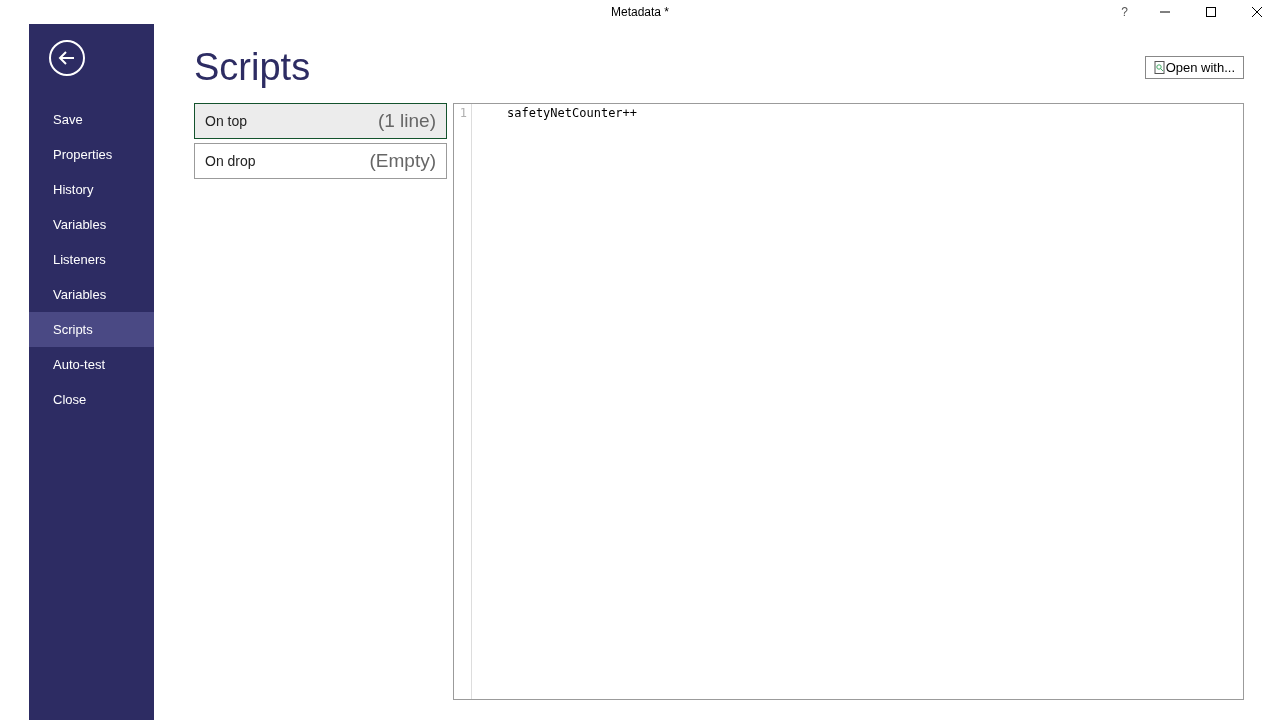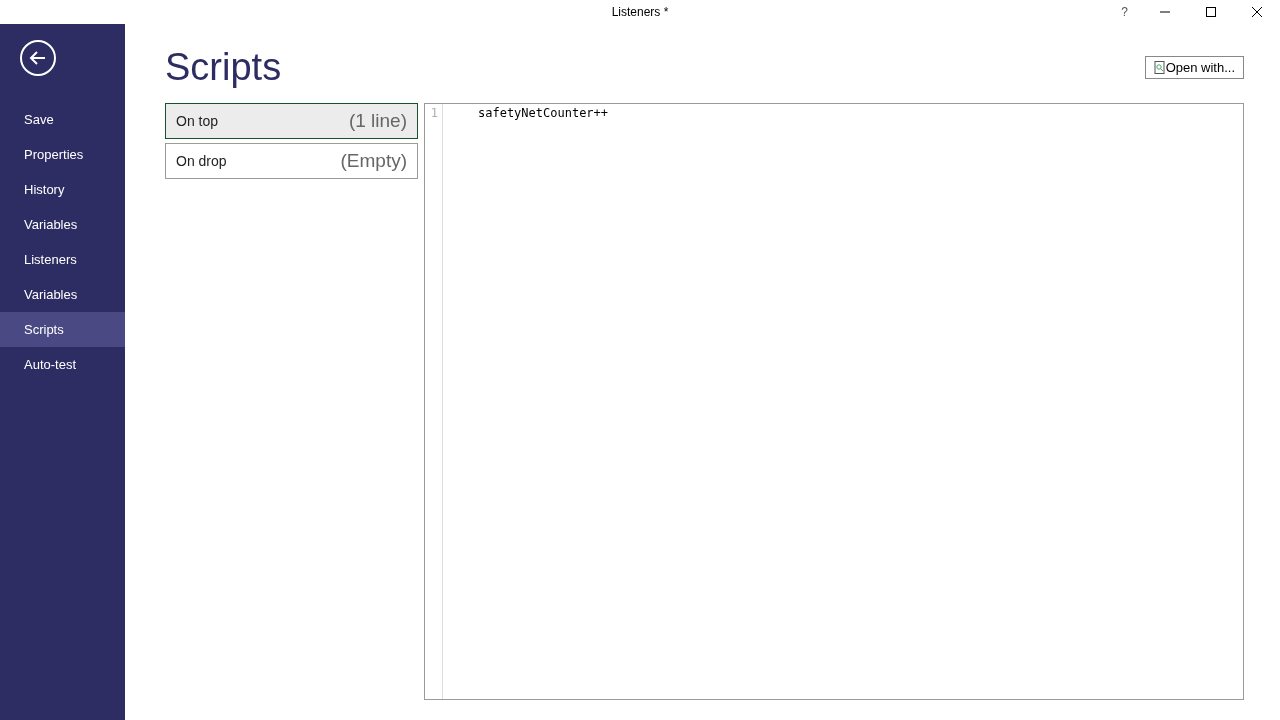--- a/index.html
+++ b/index.html
@@ -51,20 +51,21 @@
     min-height: 0;
   }
 
   .sidebar {
     width: 125px;
     background: #2d2c63;
     color: #fff;
     display: flex;
     flex-direction: column;
     padding-top: 16px;
+    margin-left: 29px;
   }
   .back-circle {
     width: 36px;
     height: 36px;
     border: 2px solid #fff;
     border-radius: 50%;
     margin-left: 20px;
     margin-bottom: 26px;
     display: flex;
     align-items: center;
@@ -171,21 +172,21 @@
     font-size: 12px;
     color: #000;
     white-space: pre;
     margin-left: 31px;
   }
 </style>
 </head>
 <body>
 
 <div class="titlebar">
-  <div class="title">Listeners *</div>
+  <div class="title">Metadata *</div>
   <div class="controls">
     <div class="help">?</div>
     <div class="winbtn">
       <svg width="10" height="10" viewBox="0 0 10 10">
           <line x1="0" y1="5" x2="10" y2="5"></line>
         </svg>
     </div>
     <div class="winbtn">
       <svg width="10" height="10" viewBox="0 0 10 10">
           <rect x="0.5" y="0.5" width="9" height="9"></rect>
@@ -209,20 +210,21 @@
       </svg>
     </div>
     <div class="sidebar-item">Save</div>
     <div class="sidebar-item">Properties</div>
     <div class="sidebar-item">History</div>
     <div class="sidebar-item">Variables</div>
     <div class="sidebar-item">Listeners</div>
     <div class="sidebar-item">Variables</div>
     <div class="sidebar-item active">Scripts</div>
     <div class="sidebar-item">Auto-test</div>
+    <div class="sidebar-item">Close</div>
   </div>
 
   <div class="main">
     <div class="page-header">
       <div class="page-title">Scripts</div>
       <button class="open-with-btn">
         <span class="doc-icon">
           <svg width="12" height="14" viewBox="0 0 12 14">
             <rect x="1" y="0.5" width="9" height="12" fill="#fff" stroke="#555" stroke-width="1"></rect>
             <circle cx="5" cy="6" r="2.2" fill="none" stroke="#4a6" stroke-width="1"></circle>

